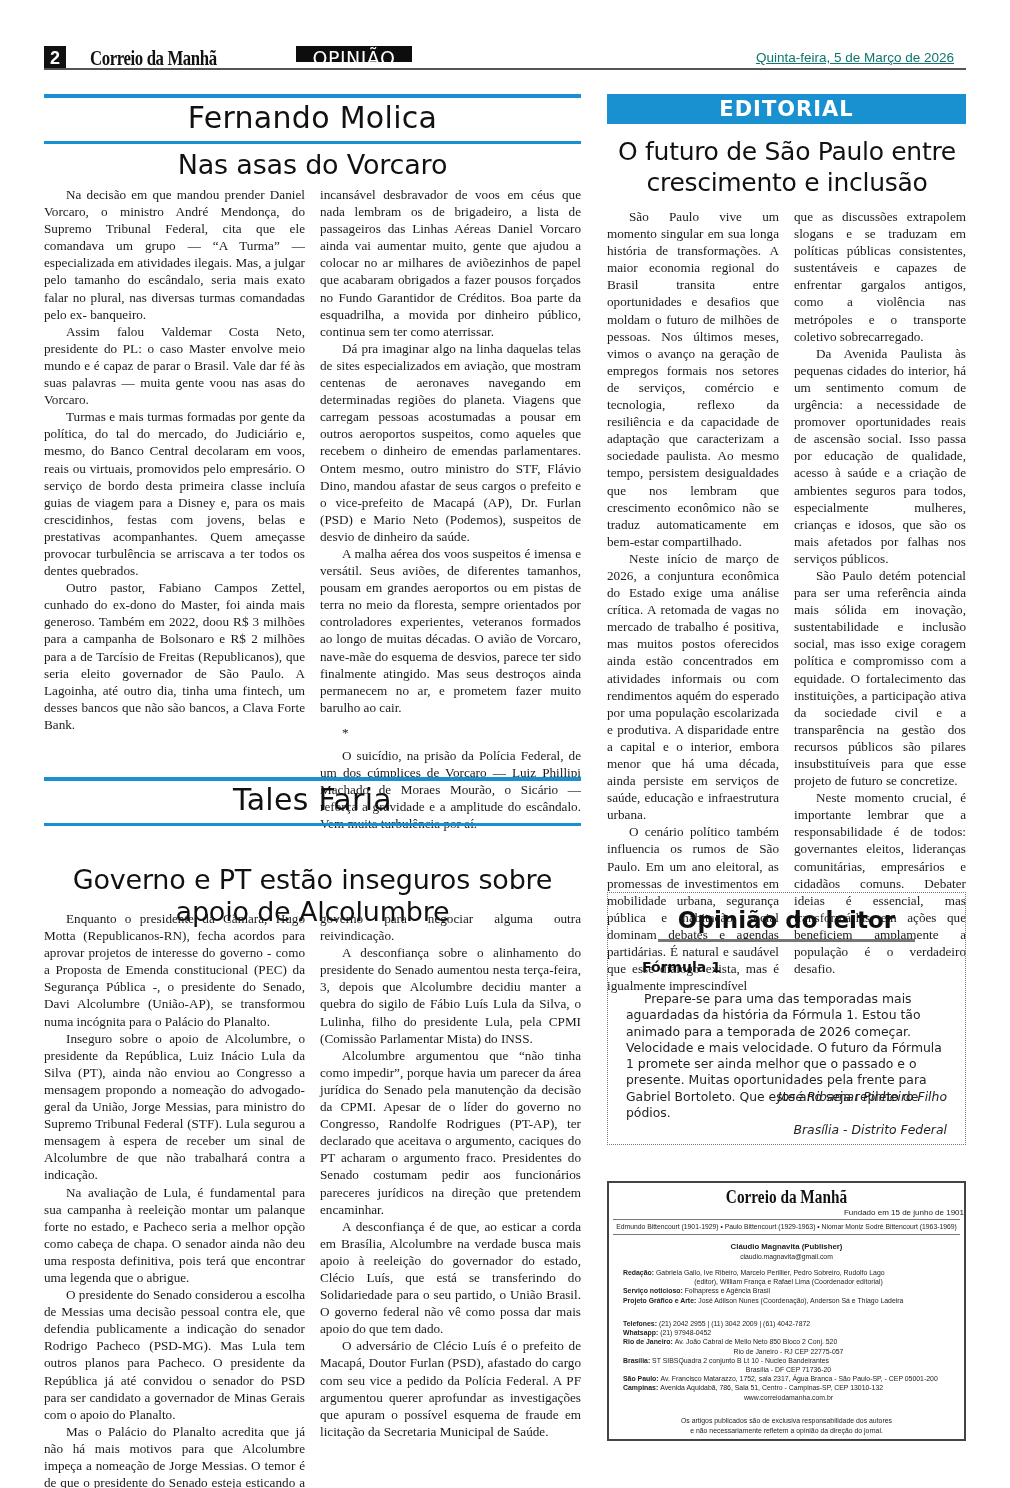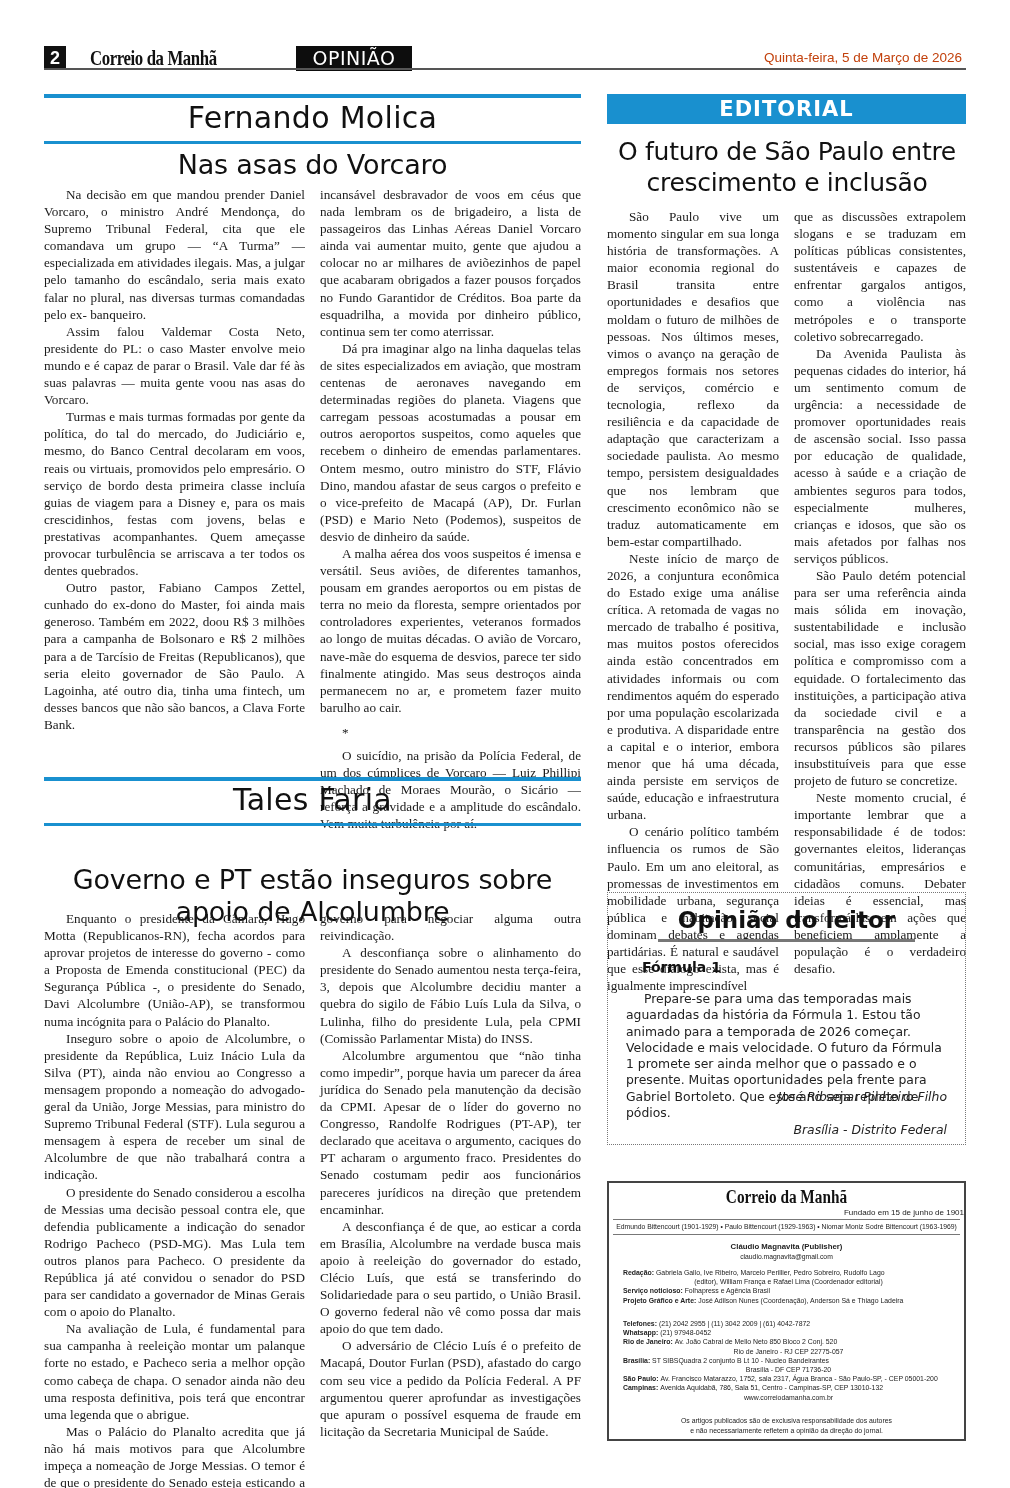--- a/index.html
+++ b/index.html
@@ -6,23 +6,23 @@
   html, body { width: 1010px; height: 1488px; background: #ffffff; overflow: hidden; }
   body { position: relative; color: #1a1a1a; font-family: "Liberation Serif", serif; }
 
   
   .masthead { position: absolute; left: 44px; top: 46px; width: 922px; height: 24px; }
   .masthead .rule { position: absolute; left: 0; right: 0; bottom: 0; height: 2px; background: #555; }
   .page-num { position: absolute; left: 0; top: 0; width: 22px; height: 24px; background: #111; color: #fff;
     font: bold 18px/24px "Liberation Sans", sans-serif; text-align: center; }
   .paper-name { position: absolute; left: 46px; top: 0px; font: bold 21px/24px "Liberation Serif", serif;
     transform: scaleX(0.8); transform-origin: left; letter-spacing: -0.5px; color: #111; }
-  .section-tag { position: absolute; left: 252px; top: 0; width: 116px; height: 25px; background: #0d0d0d; color: #fff;
+  .section-tag { position: absolute; left: 252px; top: 0; width: 116px; height: 16px; background: #0d0d0d; color: #fff;
     font: 19px/24px "DejaVu Sans", sans-serif; text-align: center; letter-spacing: 0.5px; }
-  .issue-date { position: absolute; right: 4px; top: 3px; font: 13.5px/18px "Liberation Sans", sans-serif; color: #c2410c; }
+  .issue-date { position: absolute; right: 12px; top: 3px; font: 13.5px/18px "Liberation Sans", sans-serif; color: #0f766e; text-decoration: underline; }
 
   
   .rule-blue { position: absolute; height: 4px; background: #1990cf; }
   .author { position: absolute; text-align: center; font: 500 30px/36px "DejaVu Sans", sans-serif; color: #111; letter-spacing: 0.3px; }
   .headline { position: absolute; text-align: center; font: 27px/32px "DejaVu Sans", sans-serif; color: #111; letter-spacing: -0.2px; }
 
   .body-text { position: absolute; font: 13.2px/17.1px "Liberation Serif", serif; color: #1a1a1a; text-align: justify; hyphens: auto; }
   .body-text p { text-indent: 22px; }
 
   
@@ -84,22 +84,22 @@
   </div>
 
 <div class="rule-blue" style="left:44px; top:777px; width:537px;"></div>
 <div class="author" style="left:44px; top:782px; width:537px;">Tales Faria</div>
 <div class="rule-blue" style="left:44px; top:823px; width:537px; height:3px;"></div>
 <div class="headline" style="left:70px; top:864px; width:485px; line-height:32px;text-align:center;">Governo e PT estão inseguros sobre apoio de Alcolumbre</div>
 
 <div class="body-text" id="c2a" style="left:44px; top:910px; width:261px;">
     <p>Enquanto o presidente da Câmara, Hugo Motta (Republicanos-RN), fecha acordos para aprovar projetos de interesse do governo - como a Proposta de Emenda constitucional (PEC) da Segurança Pública -, o presidente do Senado, Davi Alcolumbre (União-AP), se transformou numa incógnita para o Palácio do Planalto.</p>
     <p>Inseguro sobre o apoio de Alcolumbre, o presidente da República, Luiz Inácio Lula da Silva (PT), ainda não enviou ao Congresso a mensagem propondo a nomeação do advogado-geral da União, Jorge Messias, para ministro do Supremo Tribunal Federal (STF). Lula segurou a mensagem à espera de receber um sinal de Alcolumbre de que não trabalhará contra a indicação.</p>
+    <p>Na avaliação de Lula, é fundamental para sua campanha à reeleição montar um palanque forte no estado, e Pacheco seria a melhor opção como cabeça de chapa. O senador ainda não deu uma resposta definitiva, pois terá que encontrar uma legenda que o abrigue.</p>
     <p>O presidente do Senado considerou a escolha de Messias uma decisão pessoal contra ele, que defendia publicamente a indicação do senador Rodrigo Pacheco (PSD-MG). Mas Lula tem outros planos para Pacheco. O presidente da República já até convidou o senador do PSD para ser candidato a governador de Minas Gerais com o apoio do Planalto.</p>
-    <p>Na avaliação de Lula, é fundamental para sua campanha à reeleição montar um palanque forte no estado, e Pacheco seria a melhor opção como cabeça de chapa. O senador ainda não deu uma resposta definitiva, pois terá que encontrar uma legenda que o abrigue.</p>
     <p>Mas o Palácio do Planalto acredita que já não há mais motivos para que Alcolumbre impeça a nomeação de Jorge Messias. O temor é de que o presidente do Senado esteja esticando a corda contra o</p>
   </div>
 <div class="body-text" id="c2b" style="left:320px; top:910px; width:261px;">
     <p style="text-indent: 0px;">governo para negociar alguma outra reivindicação.</p>
     <p>A desconfiança sobre o alinhamento do presidente do Senado aumentou nesta terça-feira, 3, depois que Alcolumbre decidiu manter a quebra do sigilo de Fábio Luís Lula da Silva, o Lulinha, filho do presidente Lula, pela CPMI (Comissão Parlamentar Mista) do INSS.</p>
     <p>Alcolumbre argumentou que “não tinha como impedir”, porque havia um parecer da área jurídica do Senado pela manutenção da decisão da CPMI. Apesar de o líder do governo no Congresso, Randolfe Rodrigues (PT-AP), ter declarado que aceitava o argumento, caciques do PT acharam o argumento fraco. Presidentes do Senado costumam pedir aos funcionários pareceres jurídicos na direção que pretendem encaminhar.</p>
     <p>A desconfiança é de que, ao esticar a corda em Brasília, Alcolumbre na verdade busca mais apoio à reeleição do governador do estado, Clécio Luís, que está se transferindo do Solidariedade para o seu partido, o União Brasil. O governo federal não vê como possa dar mais apoio do que tem dado.</p>
     <p>O adversário de Clécio Luís é o prefeito de Macapá, Doutor Furlan (PSD), afastado do cargo com seu vice a pedido da Polícia Federal. A PF argumentou querer aprofundar as investigações que apuram o possível esquema de fraude em licitação da Secretaria Municipal de Saúde.</p>
   </div>
 

